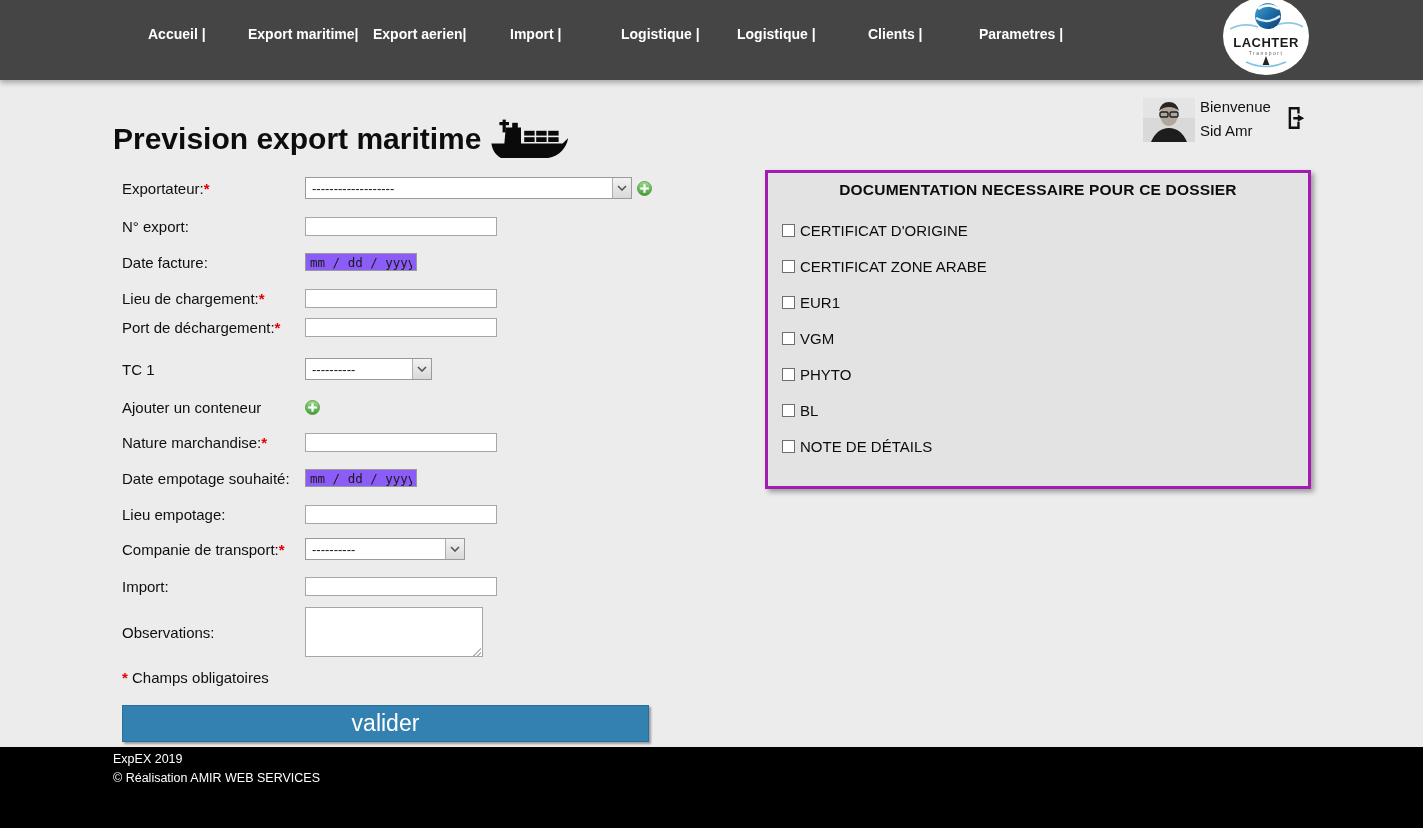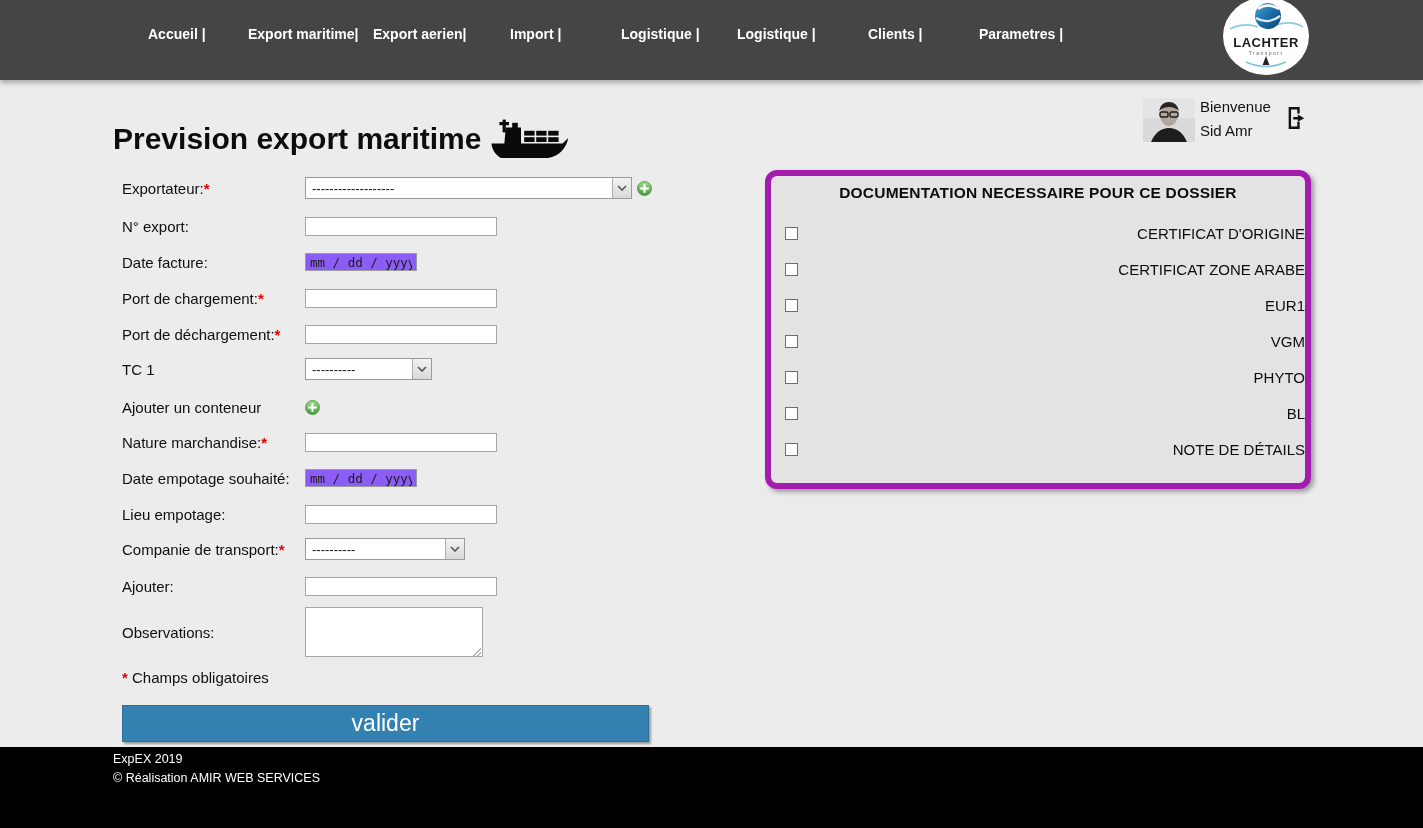--- a/index.html
+++ b/index.html
@@ -46,24 +46,24 @@
               background:
                linear-gradient(135deg, transparent 0 50%, #b5b5b5 50% 60%, transparent 60% 75%, #b5b5b5 75% 85%, transparent 85%);
              }
   .req-note { position:absolute; left:122px; top:669px; font-size:15px; color:#0f0f0f; }
   .submit-btn { position:absolute; left:122px; top:705px; width:527px; height:37px; background:#3381b1;
                 border:1px solid #2e6f99; color:#fff; font-size:23px; font-family:"Liberation Sans",sans-serif;
                 cursor:pointer; box-shadow:2px 2px 2px #9c9c9c; }
 
   
   .doc-panel { position:absolute; left:765px; top:170px; width:546px; height:319px; background:#e3e3e3;
-               border:6px solid #a21caf; border-radius:12px; box-shadow:3px 3px 5px rgba(0,0,0,0.35); }
+               border:3px solid #a21caf; border-radius:0; box-shadow:3px 3px 5px rgba(0,0,0,0.35); }
   .doc-title { text-align:center; font-size:15.5px; font-weight:bold; color:#0c0c0c; margin-top:8px; letter-spacing:0.2px; }
   .doc-items { margin-top:13px; }
-  .doc-item { display:flex; align-items:center; height:36px; padding-left:14px;justify-content:space-between; }
+  .doc-item { display:flex; align-items:center; height:36px; padding-left:14px; }
   .checkbox { width:13px; height:13px; background:#fff; border:1px solid #6e6e6e; margin-right:5px; cursor:pointer; flex-shrink:0; }
   .doc-label { font-size:15px; color:#0c0c0c; }
 
   
   .footer { position:absolute; left:0; top:747px; width:1423px; height:87px; background:#000; color:#fff; }
   .footer-line1 { position:absolute; left:113px; top:5px; font-size:12.5px; }
   .footer-line2 { position:absolute; left:113px; top:24px; font-size:12.5px; }
 </style>
 </head>
 <body>
@@ -173,25 +173,25 @@
     <span class="lbl"><span>N° export:</span></span>
     <input class="txt" type="text" style="">
   </div>
 
   <div class="form-row" style="top:251px">
     <span class="lbl"><span>Date facture:</span></span>
     <input class="date-inp" type="text" value="mm / dd / yyyy" style="">
   </div>
 
   <div class="form-row" style="top:287px">
-    <span class="lbl"><span>Port de chargement:</span><span class="req">*</span></span>
-    <input class="txt" type="text" style="">
-  </div>
-
-  <div class="form-row" style="top:323px">
+    <span class="lbl"><span>Lieu de chargement:</span><span class="req">*</span></span>
+    <input class="txt" type="text" style="">
+  </div>
+
+  <div class="form-row" style="top:316px">
     <span class="lbl"><span>Port de déchargement:</span><span class="req">*</span></span>
     <input class="txt" type="text" style="">
   </div>
 
   <div class="form-row" style="top:358px">
     <span class="lbl"><span>TC 1</span></span>
     <div class="sel sel-tc">
       <span class="sel-value">----------</span>
       <span class="sel-btn">
           <svg width="10" height="6" viewBox="0 0 10 6">
@@ -239,21 +239,21 @@
       <span class="sel-value">----------</span>
       <span class="sel-btn">
           <svg width="10" height="6" viewBox="0 0 10 6">
             <path d="M1 1l4 4 4-4" stroke="#555" stroke-width="1.6" fill="none"></path>
           </svg>
         </span>
     </div>
   </div>
 
   <div class="form-row" style="top:575px">
-    <span class="lbl"><span>Ajouter:</span></span>
+    <span class="lbl"><span>Import:</span></span>
     <input class="txt" type="text" style="">
   </div>
 
   <div class="form-row obs-row" style="top:607px">
     <span class="lbl"><span>Observations:</span></span>
     <textarea class="obs" style=""></textarea>
   </div>
   <span class="obs-grip"></span>
 
   <div class="req-note"><span class="req">*</span><span> Champs obligatoires</span></div>

